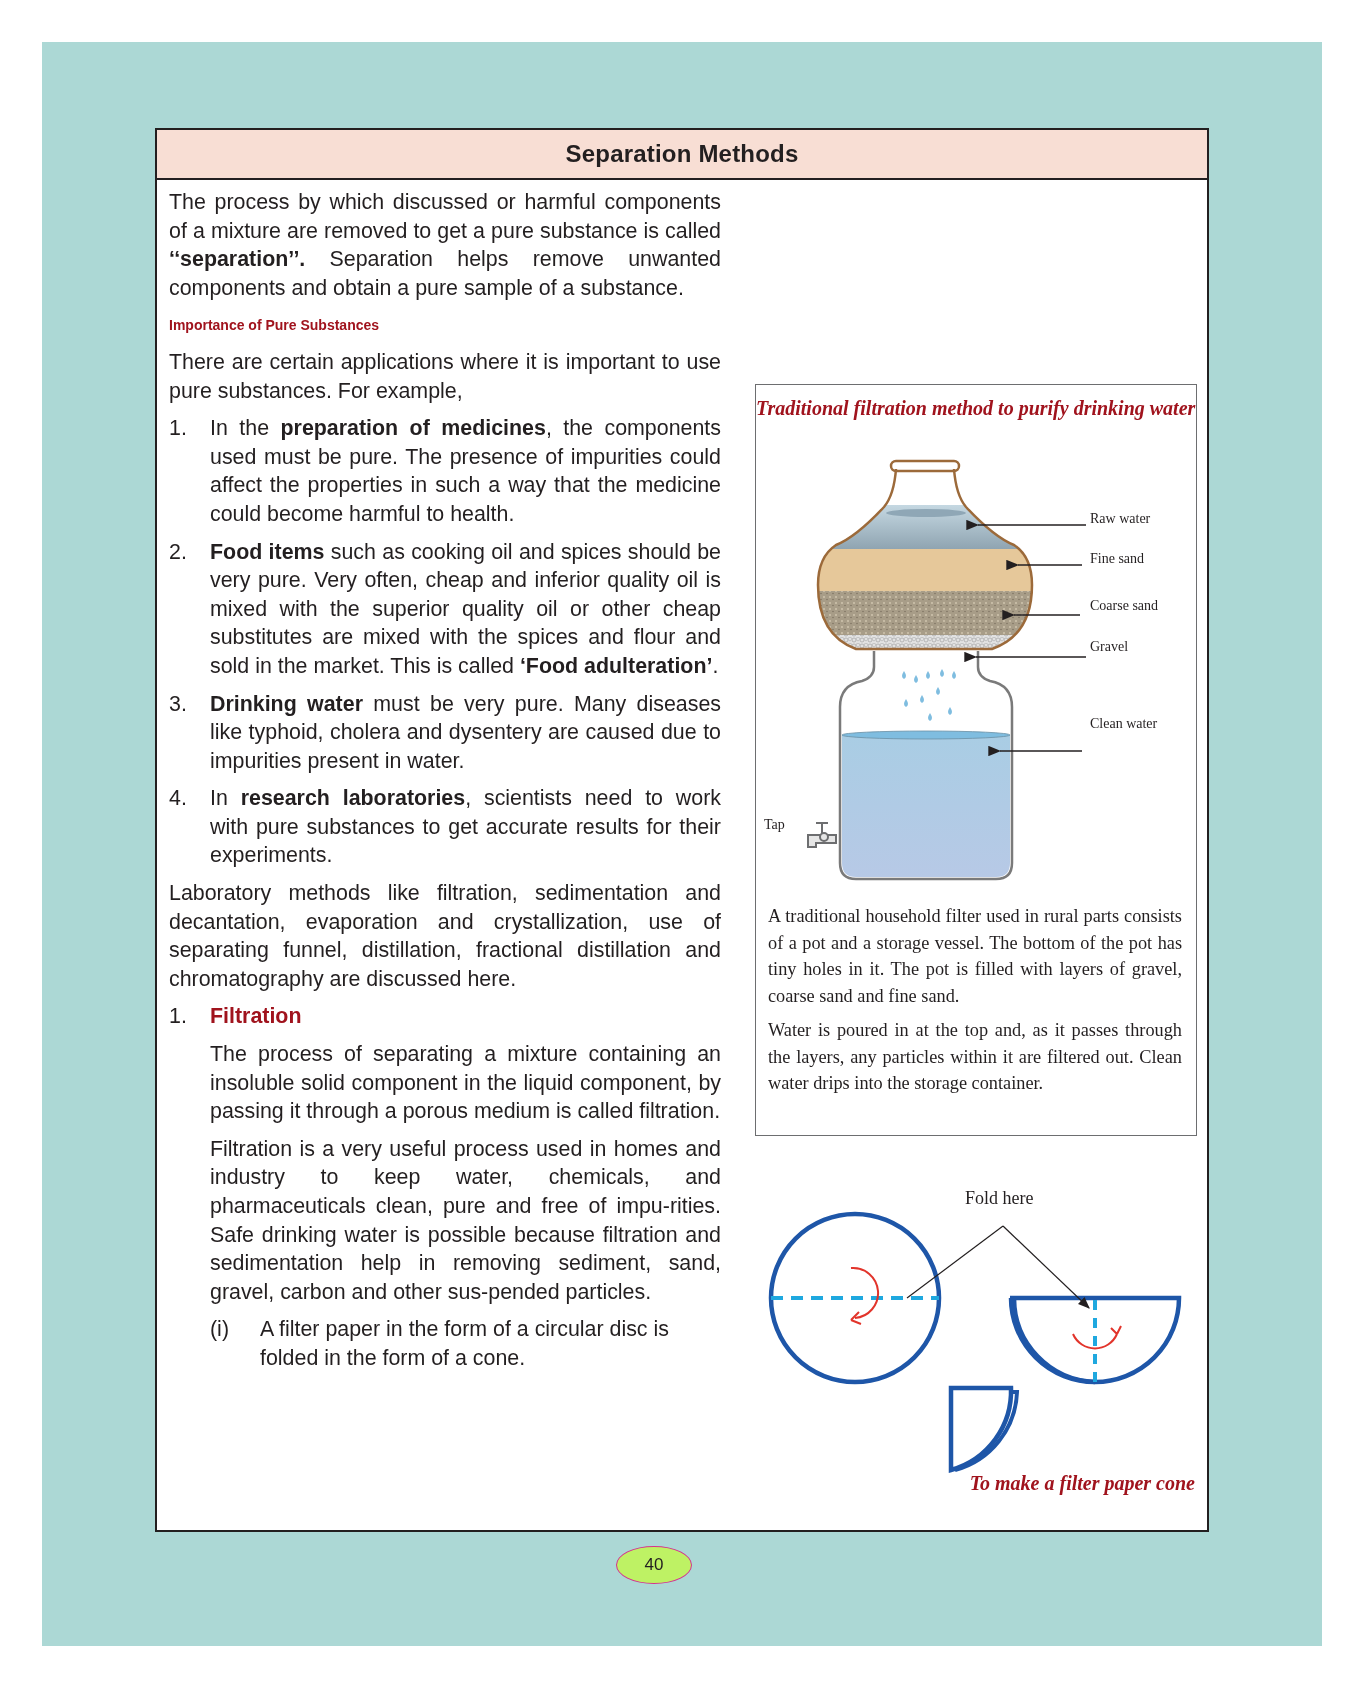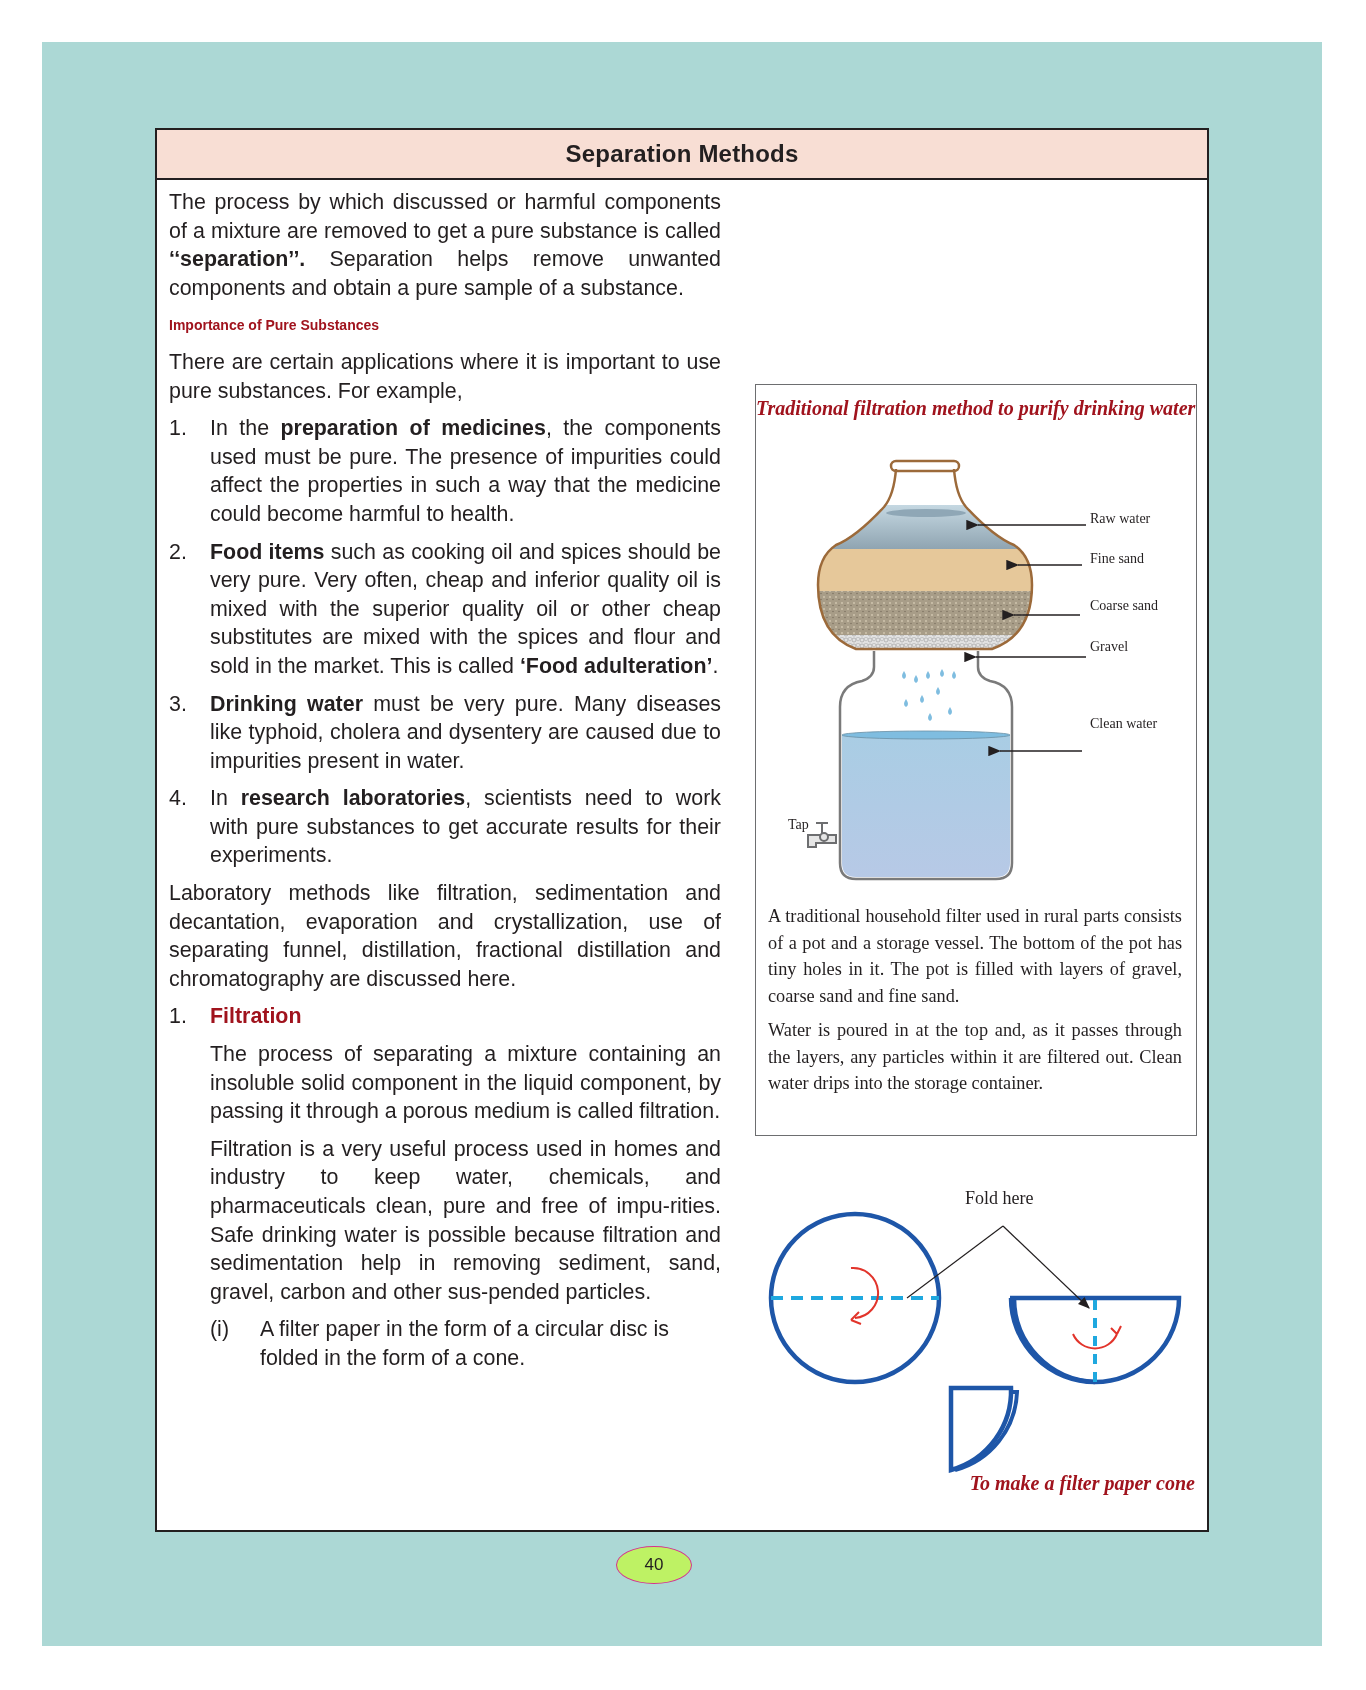--- a/index.html
+++ b/index.html
@@ -148,21 +148,21 @@
         <line x1="324" y1="170" x2="258" y2="170" marker-end="url(#arr)"></line>
         <line x1="330" y1="212" x2="220" y2="212" marker-end="url(#arr)"></line>
         <line x1="326" y1="306" x2="244" y2="306" marker-end="url(#arr)"></line>
       </g>
     </svg>
     <div class="label" style="left:334px;top:126px;">Raw water</div>
     <div class="label" style="left:334px;top:166px;">Fine sand</div>
     <div class="label" style="left:334px;top:213px;">Coarse sand</div>
     <div class="label" style="left:334px;top:254px;">Gravel</div>
     <div class="label" style="left:334px;top:331px;">Clean water</div>
-    <div class="label" style="left:8px;top:432px;margin-left:24px;">Tap</div>
+    <div class="label" style="left:8px;top:432px;">Tap</div>
 
     <div class="fig-desc">
       <p>A traditional household filter used in rural  parts consists of a pot and a storage vessel. The bottom of the pot has tiny holes in it. The pot is filled with layers of gravel, coarse sand and fine sand.</p>
       <p>Water is poured in at the top and, as it passes through the layers, any particles within it are filtered out.  Clean water drips into the storage container.</p>
     </div>
   </div>
 
   <div class="fold-label">Fold here</div>
   <svg class="cone-svg" width="440" height="290" viewBox="0 0 440 290">
     <defs>

